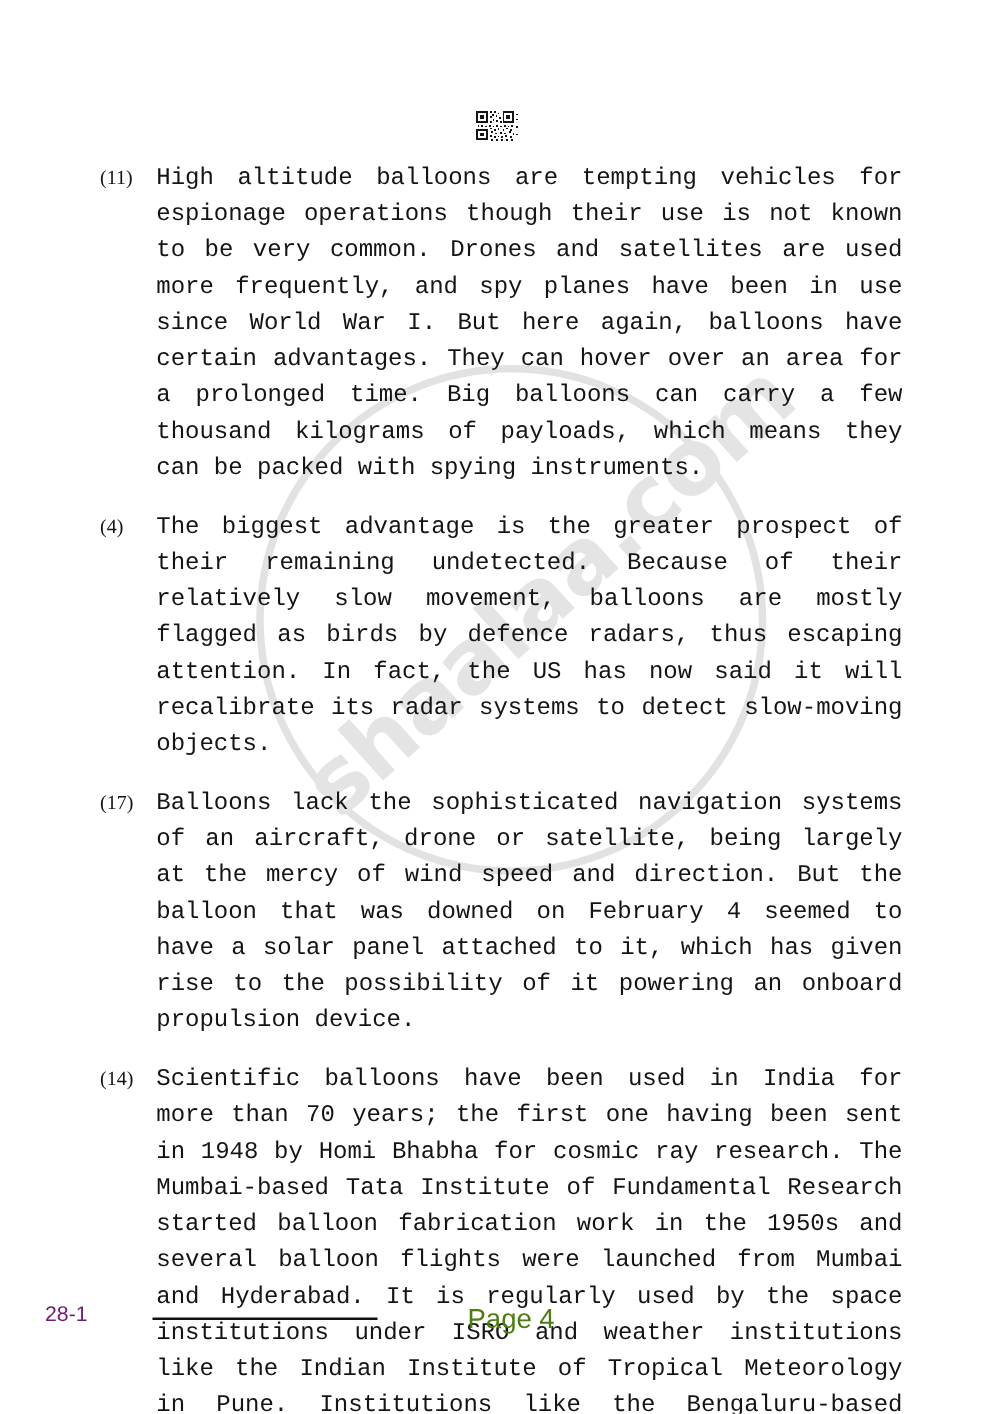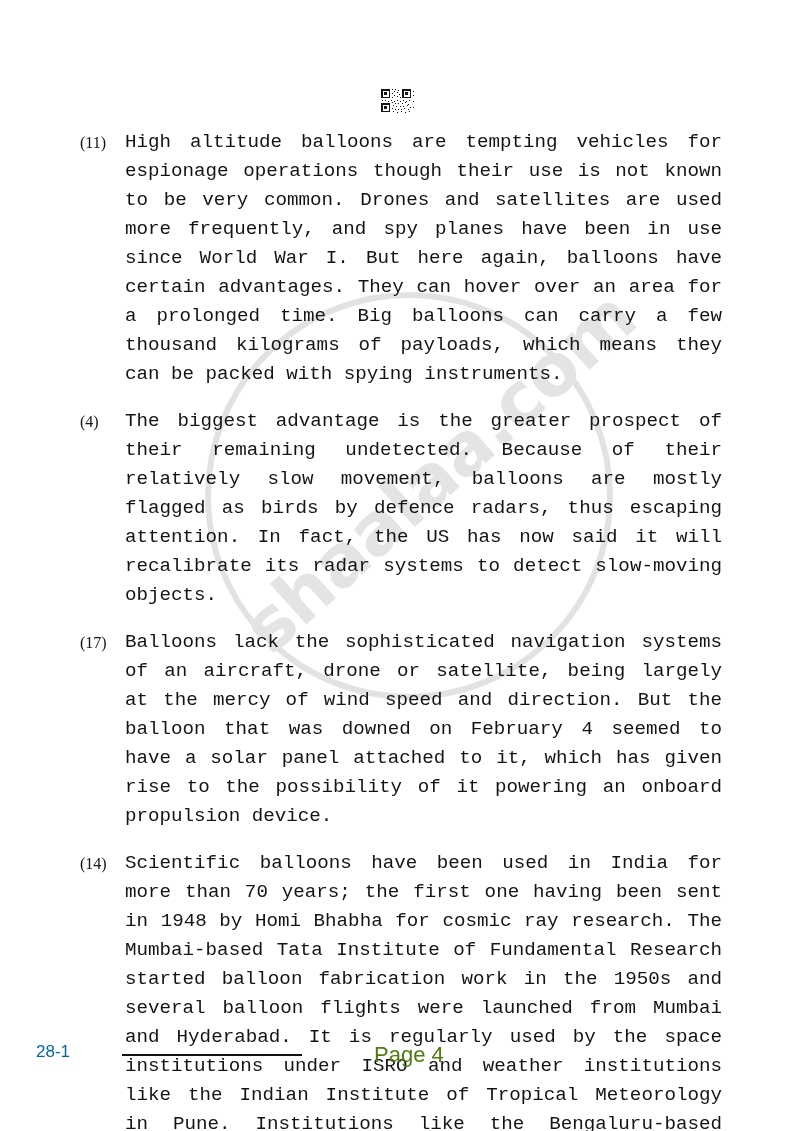--- a/index.html
+++ b/index.html
@@ -121,21 +121,21 @@
     height: 30px;
     z-index: 2;
   }
   #footer .code {
     position: absolute;
     left: 36px;
     top: 0;
     font-family: "Liberation Sans", sans-serif;
     font-size: 17px;
     letter-spacing: 0px;
-    color: #0369a1;
+    color: #701a75;
   }
   #footer .rule {
     position: absolute;
     left: 122px;
     top: 12px;
     width: 180px;
     height: 0;
     border-top: 2px solid #111;
   }
   #footer .pageno {

